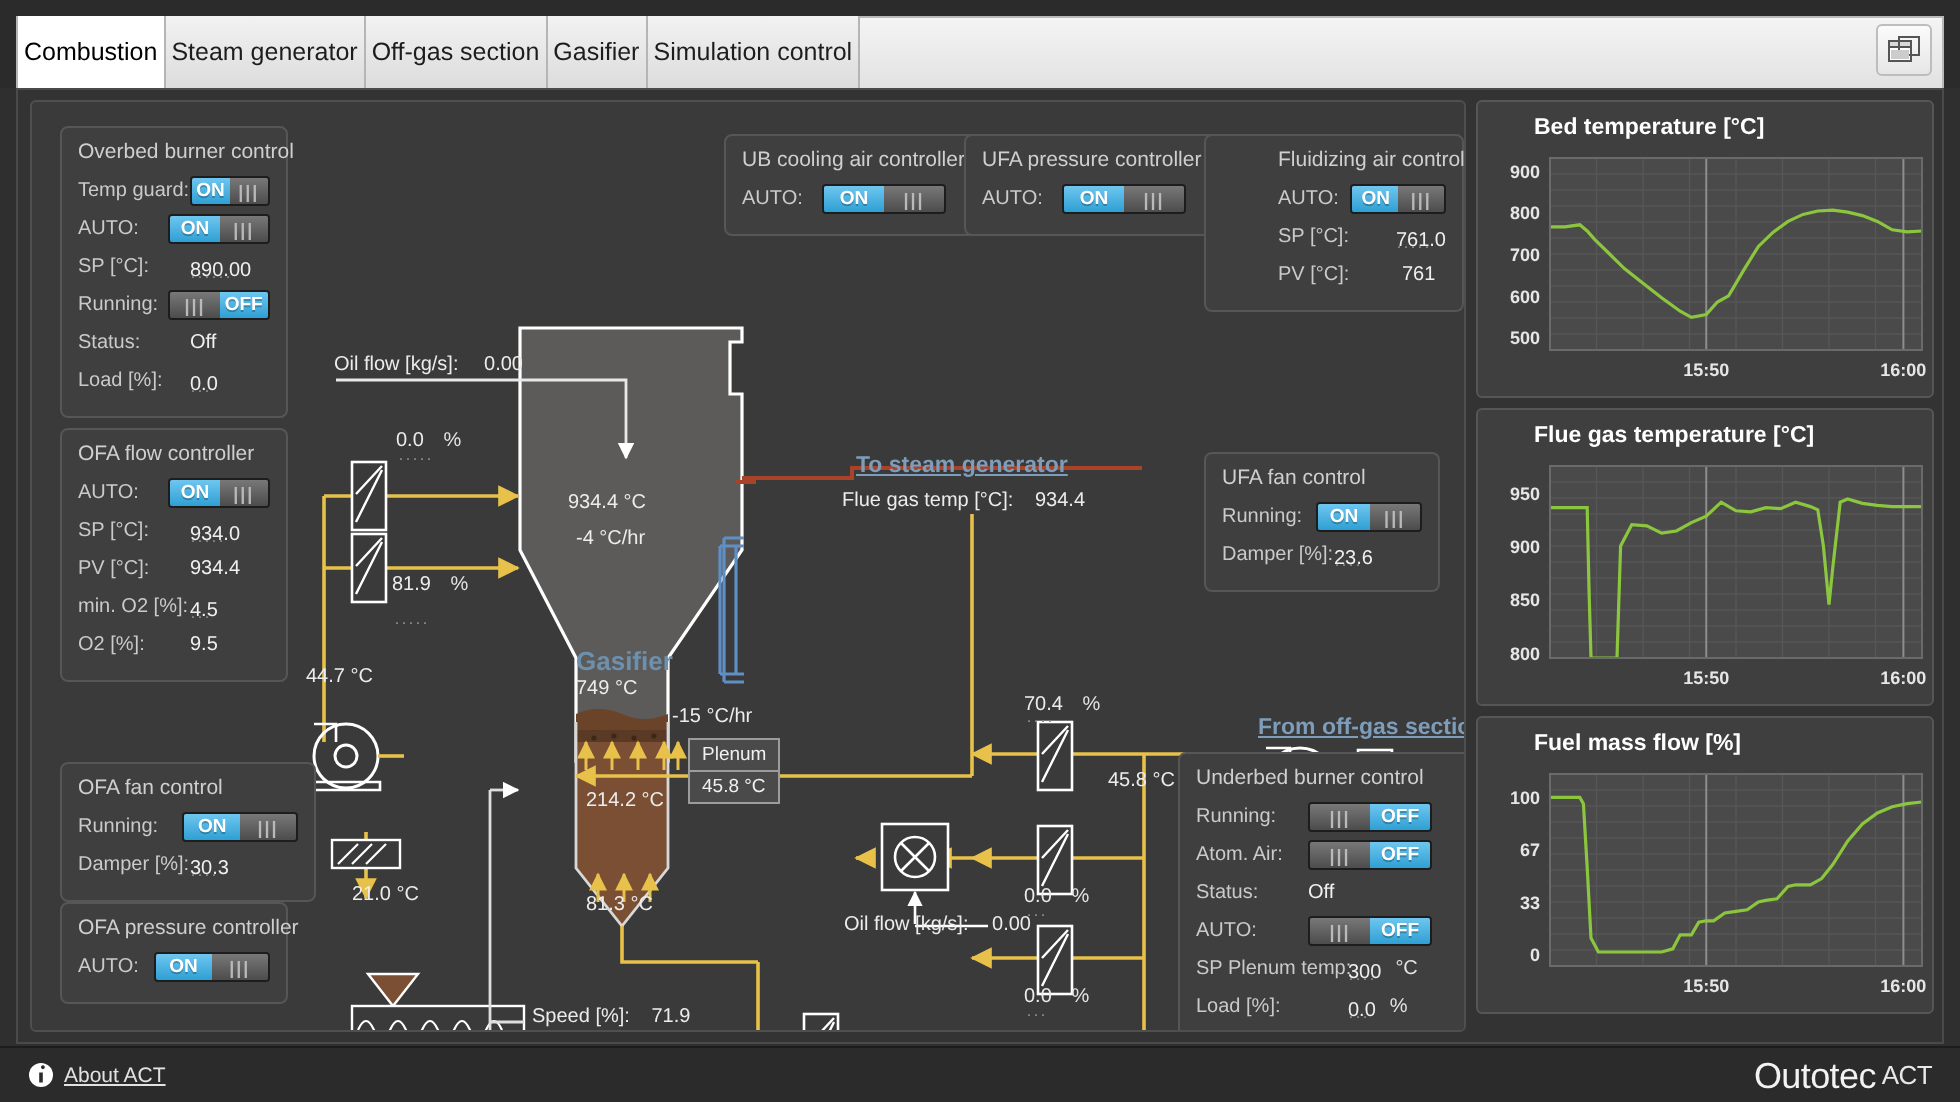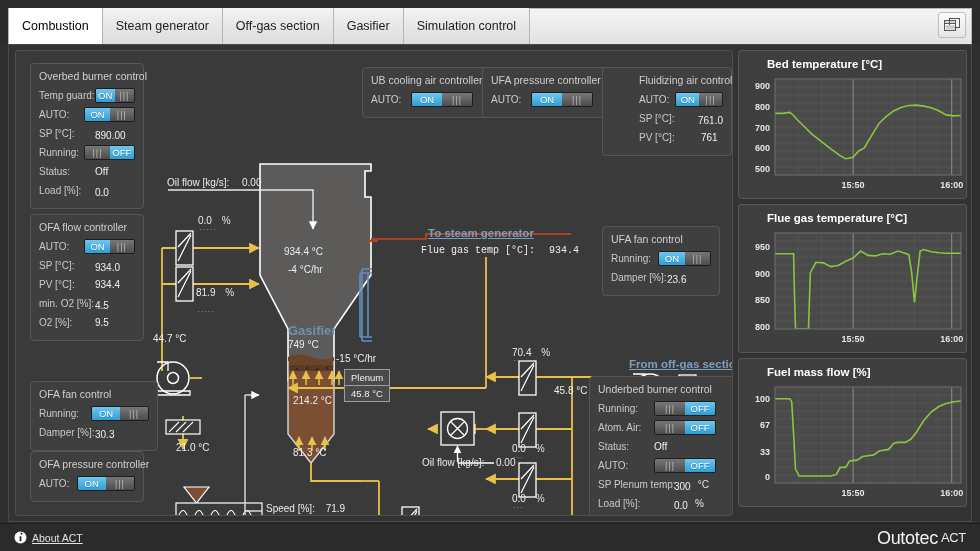--- a/index.html
+++ b/index.html
@@ -14,21 +14,21 @@
   
   #tabbar {
     position: absolute; left: 0; top: 0; width: 980px; height: 44px;
     background: #2b2b2b;
   }
   #tabstrip {
     position: absolute; left: 8px; top: 8px; height: 36px;
     display: flex; align-items: stretch;
   }
   .tab {
-    display: flex; align-items: center; padding: 0 13px;
+    display: flex; align-items: center; padding: 0 3px;
     font-size: 12.5px; color: #1d1d1d;
     background: linear-gradient(to bottom, #f2f2f2, #dcdcdc);
     border-right: 1px solid #b5b5b5;
     height: 36px; white-space: nowrap;
   }
   .tab.active {
     background: #ffffff; color: #000;
   }
   .tab:first-child { border-left: 1px solid #b5b5b5; }
   #tabfill {
@@ -83,21 +83,21 @@
   .valwrap { position: relative; }
   .valwrap .dots { left: 0; top: 11px; }
 
   
   .toggle {
     display: inline-flex; width: 62px; height: 15px;
     border-radius: 2px; overflow: hidden; border: 1px solid #1d1d1d;
   }
   .toggle .seg {
     flex: 1; display: flex; align-items: center; justify-content: center;
-    font-size: 9.5px; font-weight: normal;
+    font-size: 9.5px; font-weight: bold;
   }
   .toggle .on-seg {
     background: linear-gradient(to bottom,#6ec6ef,#2f9fd4); color: #fff;
     text-shadow: 0 1px 0 rgba(0,0,0,.25);
   }
   .toggle .grip {
     background: linear-gradient(to bottom,#787878,#4c4c4c);
     color: #b9b9b9; font-size: 9px; letter-spacing: 1px;
   }
   .toggle.off .on-seg { order: 2; }
@@ -355,21 +355,21 @@
       <div class="dtext" style="left:272px; top:288px;">749  °C</div>
       <div class="dtext" style="left:272px; top:302px;margin-left:48px;">-15   °C/hr</div>
 
       <div class="dtext" style="left:277px; top:344px;">214.2  °C</div>
       <div class="dtext" style="left:277px; top:396px;">81.3   °C</div>
 
       <div class="plenumbox" style="left:328px; top:318px;"><span>Plenum</span></div>
       <div class="plenumbox" style="left:328px; top:334px;"><span>45.8  °C</span></div>
 
       <div class="dlink" style="left:412px; top:176px;">To steam generator</div>
-      <div class="dtext" style="left:405px; top:194px;font-family:Liberation Mono, monospace;">
+      <div class="dtext" style="left:405px; top:194px;">
         <span>Flue gas temp [°C]:</span>
         <span style="margin-left:8px">934.4</span>
       </div>
 
       <div class="dlink" style="left:613px; top:307px;">From off-gas section</div>
       <div class="dtext" style="left:683px; top:329px;">20.3  °C</div>
       <div class="dtext" style="left:538px; top:334px;">45.8  °C</div>
 
       <div class="dtext" style="left:496px; top:296px;">
         <span>70.4</span>

